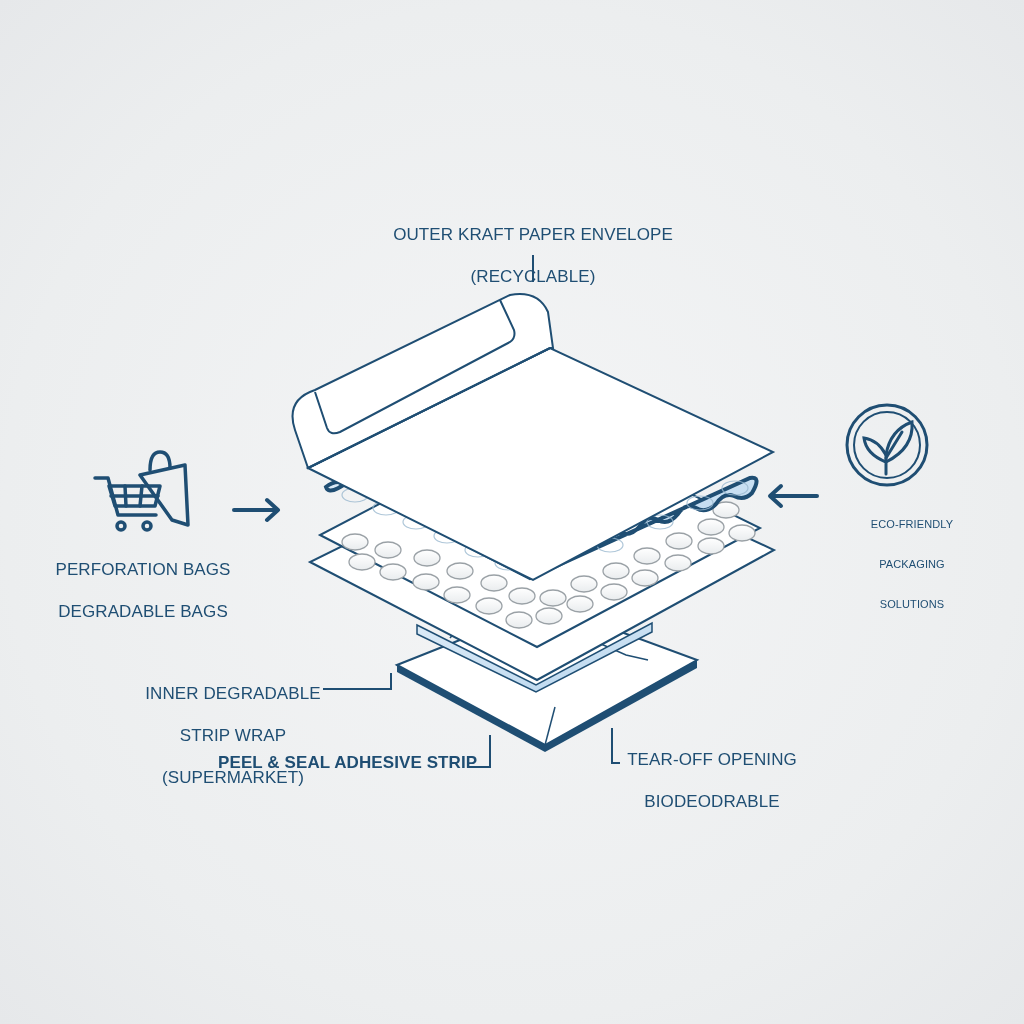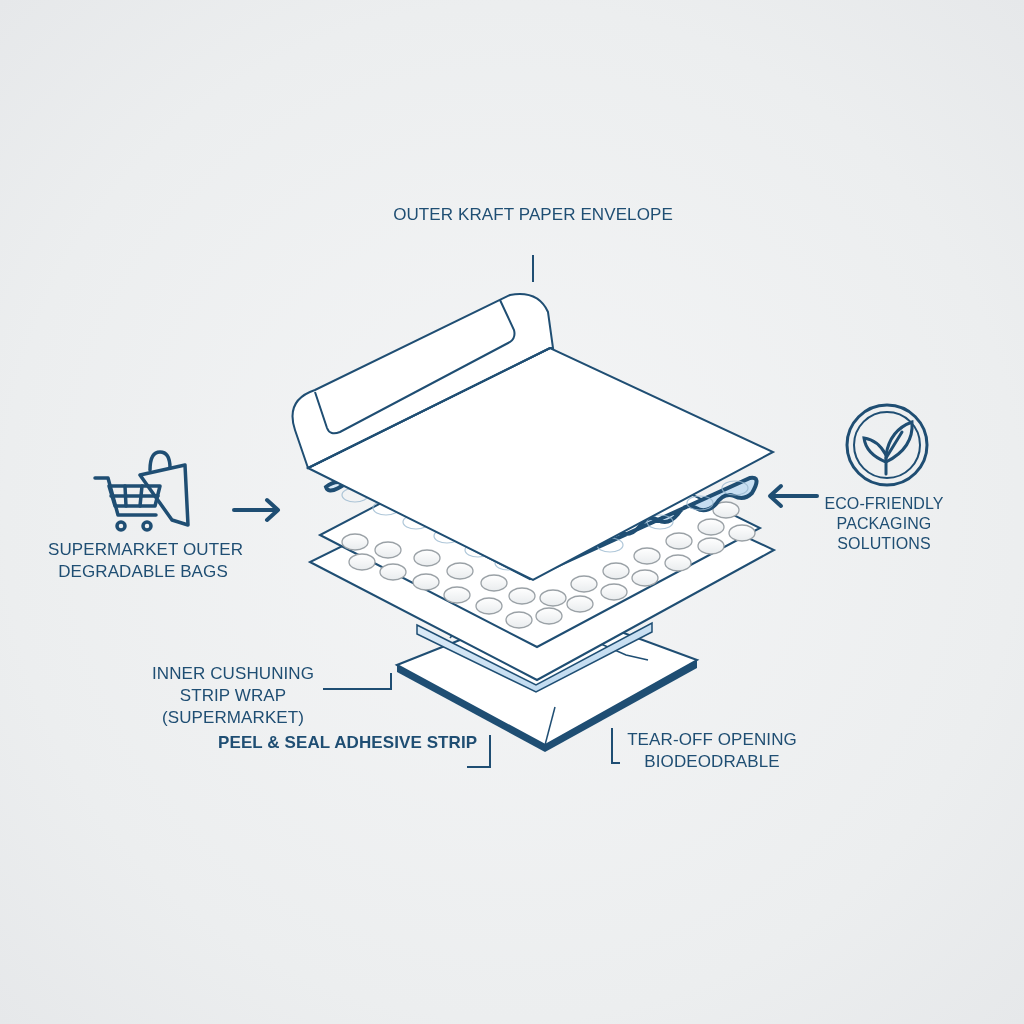--- a/index.html
+++ b/index.html
@@ -8,21 +8,21 @@
     background: radial-gradient(ellipse at 50% 50%, #f4f5f6 0%, #eceeef 70%, #e6e8ea 100%);
     position: relative;
     font-family: "Liberation Sans", "DejaVu Sans", sans-serif;
     color: #1f4e73;
   }
   .label {
     position: absolute; text-align: center; font-weight: 400;
     font-size: 17px; line-height: 22px; letter-spacing: 0.1px;
     color: #1f4e73; white-space: nowrap;
   }
-  .label span { display: block; }
+  .label span { display: block; margin-top: 20px; }
   #illus { position: absolute; left: 0; top: 0; width: 1024px; height: 1024px; }
 </style>
 </head>
 <body>
 
 <svg id="illus" viewBox="0 0 1024 1024" xmlns="http://www.w3.org/2000/svg">
   <defs>
     <linearGradient id="blueg" x1="0" y1="0" x2="1" y2="1">
       <stop offset="0" stop-color="#dcebf7"></stop>
       <stop offset="1" stop-color="#b9d6ee"></stop>
@@ -131,35 +131,36 @@
     <circle cx="887" cy="445" r="40"></circle>
     <circle cx="887" cy="445" r="33" stroke-width="2"></circle>
     <path d="M886,474 L886,455 Q878,440 864,438 Q866,454 886,462"></path>
     <path d="M886,455 Q890,430 912,422 Q914,448 886,462"></path>
     <path d="M886,458 L902,432"></path>
   </g>
 </svg>
 
 <div class="label" style="left:383px; top:204px; width:300px;">
   <span>OUTER KRAFT PAPER ENVELOPE</span>
+  <span>(RECYCLABLE)</span>
 </div>
 
 <div class="label" style="left:48px; top:539px; width:190px;">
-  <span>SUPERMARKET OUTER</span>
+  <span>PERFORATION BAGS</span>
   <span>DEGRADABLE BAGS</span>
 </div>
 
-<div class="label" style="left:814px; top:494px; width:140px; font-size:16px; line-height:20px;">
+<div class="label" style="left:842px; top:494px; width:140px; font-size:11px; line-height:20px;">
   <span>ECO-FRIENDLY</span>
   <span>PACKAGING</span>
   <span>SOLUTIONS</span>
 </div>
 
 <div class="label" style="left:143px; top:663px; width:180px;">
-  <span>INNER CUSHUNING</span>
+  <span>INNER DEGRADABLE</span>
   <span>STRIP WRAP</span>
   <span>(SUPERMARKET)</span>
 </div>
 
 <div class="label" style="left:218px; top:732px; width:245px; text-align:center;font-weight:bold;">
   <span>PEEL &amp; SEAL ADHESIVE STRIP</span>
 </div>
 
 <div class="label" style="left:624px; top:729px; width:176px;">
   <span>TEAR-OFF OPENING</span>

